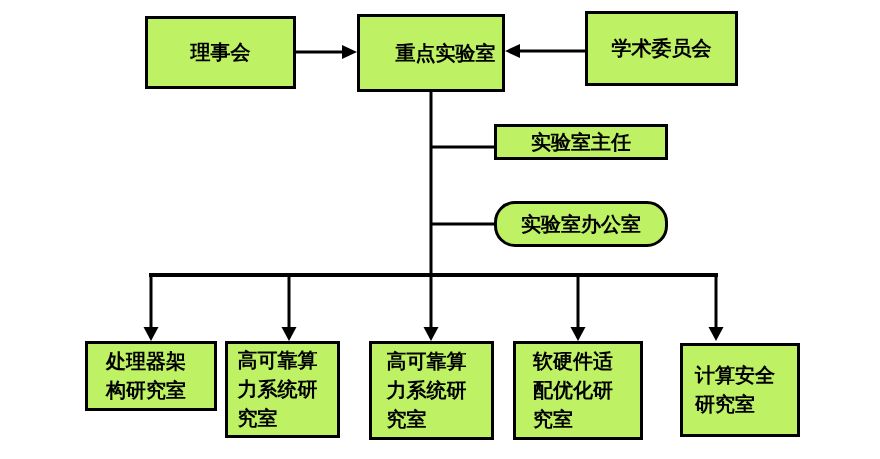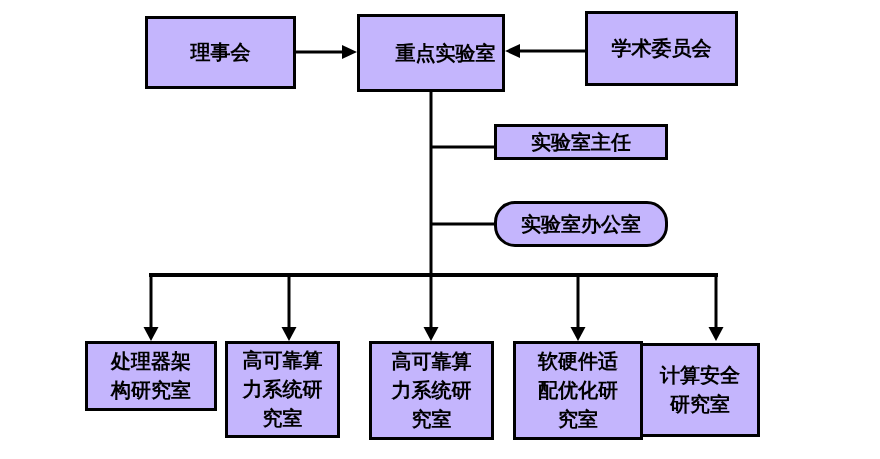--- a/index.html
+++ b/index.html
@@ -32,45 +32,45 @@
     stroke-width: 4;
   }
   .connectors polygon {
     fill: #000000;
     stroke: none;
   }
   .node {
     position: absolute;
     box-sizing: border-box;
     border: 3px solid #000000;
-    background: #c4b5fd;
+    background: #bef264;
     display: flex;
     align-items: center;
     justify-content: center;
-    text-align: center;
+    text-align: left;
     font-size: 20px;
     line-height: 1.45;
   }
   .node .lbl {
     display: inline-block;
   }
   .dept .lbl {
     width: 4.5em; 
   }
   
   .n-board    { left: 145px; top: 16px;  width: 151px; height: 73px; }
   .n-keylab   { left: 357px; top: 14px;  width: 148px; height: 78px; padding-left: 29px; }
   .n-academic { left: 585px; top: 11px;  width: 153px; height: 75px; }
   .n-director { left: 494px; top: 124px; width: 174px; height: 36px; }
   .n-office   { left: 494px; top: 201px; width: 174px; height: 46px; border-radius: 21px; }
   .n-dept1    { left: 85px;  top: 341px; width: 132px; height: 70px; }
   .n-dept2    { left: 225px; top: 341px; width: 115px; height: 97px; }
   .n-dept3    { left: 369px; top: 341px; width: 125px; height: 99px; }
   .n-dept4    { left: 513px; top: 341px; width: 130px; height: 99px; }
-  .n-dept5    { left: 640px; top: 343px; width: 120px; height: 94px; }
+  .n-dept5    { left: 680px; top: 343px; width: 120px; height: 94px; }
 </style>
 </head>
 <body>
 
 <div class="canvas">
 
   <svg class="connectors" viewBox="0 0 880 459" xmlns="http://www.w3.org/2000/svg">
 
     <g>
       <line x1="296" y1="52" x2="343" y2="52"></line>

